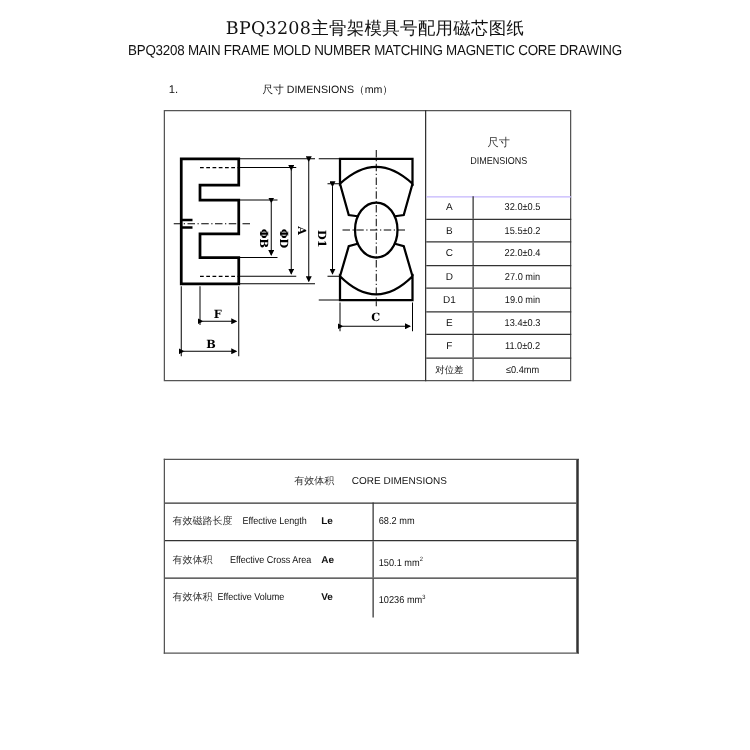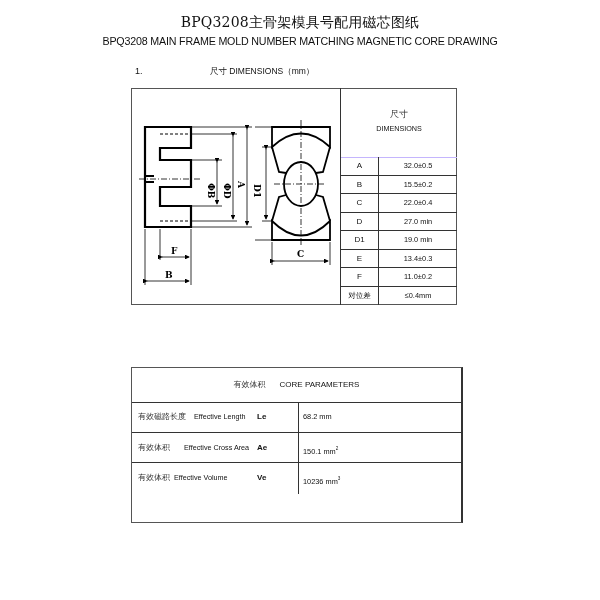--- a/index.html
+++ b/index.html
@@ -149,21 +149,21 @@
       <span class="v">11.0±0.2</span>
     </div>
   <div class="dim-row" style="top:198.5px; border-bottom:none;">
       <span class="k" style="font-family:'DejaVu Sans',sans-serif;font-size:7.5px;">对位差</span>
       <span class="v">≤0.4mm</span>
     </div>
 </div>
 
 <div class="abs core-table">
   <div class="core-header">
-    <span class="cn">有效体积</span><span>CORE PARAMETERS</span>
+    <span class="cn">有效体积</span><span>CORE DIMENSIONS</span>
   </div>
   <div class="core-row" style="top:34px">
     <span class="cn">有效磁路长度</span>
     <span class="en" style="left:62px">Effective Length</span>
     <span class="sym">Le</span>
     <span class="valcell"></span>
     <span class="val"><span>68.2 mm</span></span>
   </div>
   <div class="core-row" style="top:64.5px">
     <span class="cn">有效体积</span>

